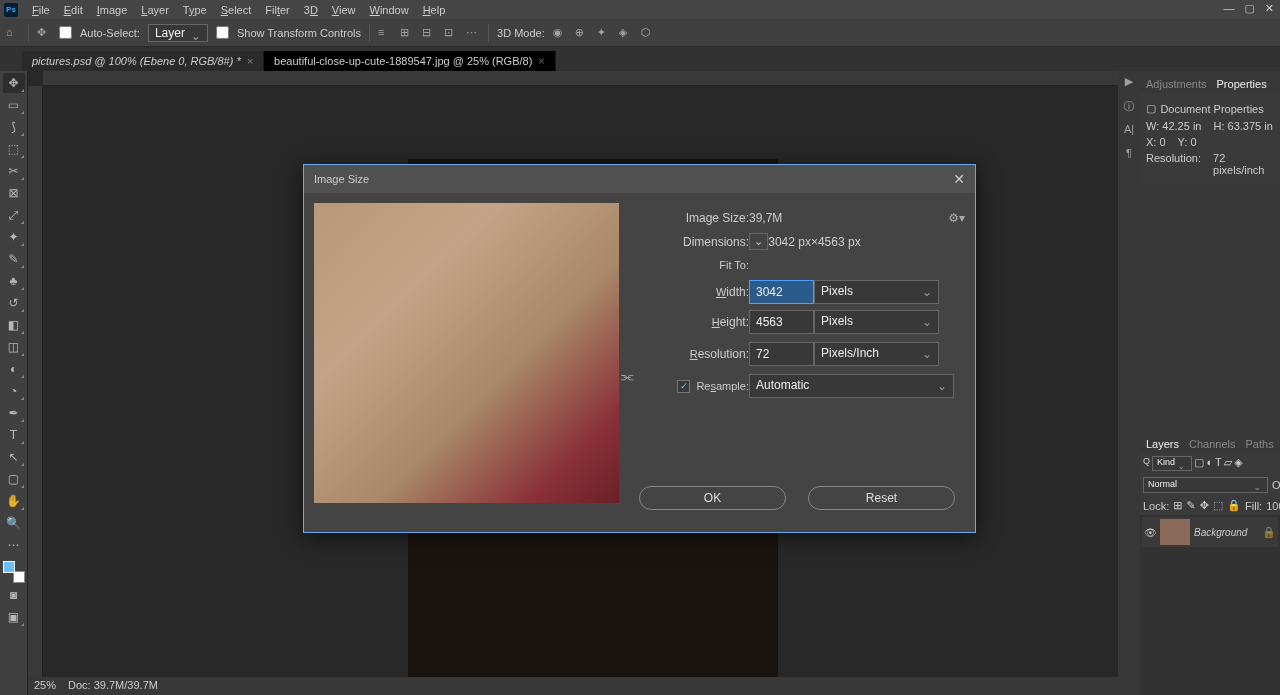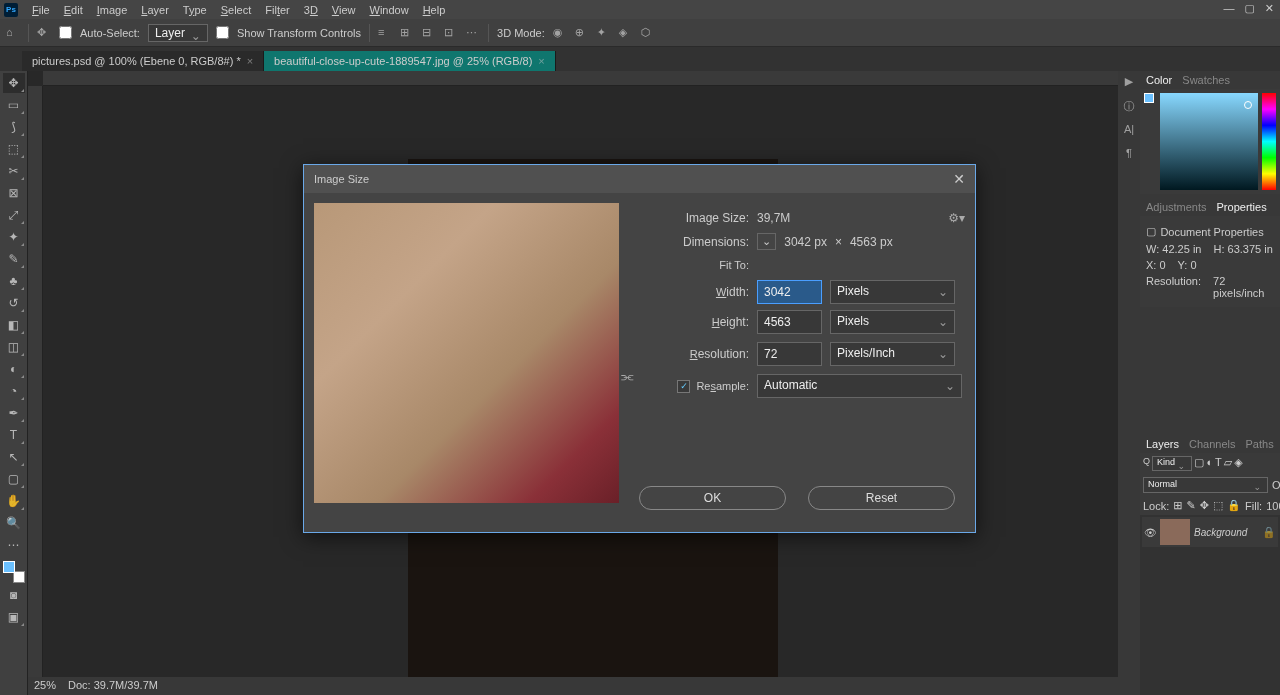--- a/index.html
+++ b/index.html
@@ -7,22 +7,22 @@
 .menubar{background:#454545;height:19px;display:flex;align-items:center;padding-left:4px;gap:2px}
 .menubar .logo{width:14px;height:14px;background:#001e36;color:#31a8ff;font-size:8px;font-weight:bold;display:flex;align-items:center;justify-content:center;border-radius:2px;margin-right:6px}
 .menubar span.m{padding:2px 6px;cursor:default}
 .menubar span.m u{text-decoration:underline}
 .winctrl{position:absolute;right:6px;top:2px;display:flex;gap:10px;font-size:10px}
 .optbar{background:#404040;height:28px;border-bottom:1px solid #2a2a2a;display:flex;align-items:center;padding-left:6px;gap:8px;font-size:10px}
 .optbar .sep{width:1px;height:18px;background:#555}
 .optbar .ico{width:14px;height:14px;opacity:.7}
 .doctabs{background:#323232;height:24px;display:flex;align-items:flex-end;padding-left:22px}
 .tab{background:#2a2a2a;padding:4px 10px;font-size:10px;color:#999;border-right:1px solid #1a1a1a;display:flex;align-items:center;gap:6px}
-.tab.active{background:#0f766e;color:#ddd}
-.tab.inactive{}
+.tab.active{background:#000000;color:#ddd}
+.tab.inactive{font-style:italic}
 .tab .x{opacity:.5}
 .main{position:absolute;top:71px;left:0;right:0;bottom:0;display:flex}
 .toolbox{width:28px;background:#404040;border-right:1px solid #222;display:flex;flex-direction:column;align-items:center;padding-top:2px;gap:2px}
 .tool{width:22px;height:20px;display:flex;align-items:center;justify-content:center;font-size:12px;opacity:.85;position:relative}
 .tool.sel{background:#2a2a2a}
 .tool .tri{position:absolute;right:1px;bottom:1px;width:0;height:0;border-left:3px solid transparent;border-bottom:3px solid #999}
 .fgbg{width:22px;height:22px;position:relative;margin-top:4px}
 .fgbg .fg{position:absolute;width:12px;height:12px;background:#6ac0ff;border:1px solid #fff;top:0;left:0}
 .fgbg .bg{position:absolute;width:12px;height:12px;background:#fff;border:1px solid #888;bottom:0;right:0}
 .canvaswrap{flex:1;position:relative;background:#282828;overflow:hidden}
@@ -45,21 +45,21 @@
 .layerrow{display:flex;align-items:center;gap:4px;padding:2px;background:#3a3a3a}
 .layerrow .eye{width:12px;font-size:10px}
 .layerrow .thumb{width:30px;height:26px;background:#8a6a5a}
 .layerrow .nm{font-style:italic;font-size:10px}
 .dialog{position:absolute;left:303px;top:164px;width:673px;height:369px;background:#444;border:1px solid #6aa8e8;box-shadow:0 4px 20px rgba(0,0,0,.6)}
 .dlg-title{background:#505050;padding:6px 10px;font-size:12px;display:flex;justify-content:space-between;align-items:center}
 .dlg-title .x{font-size:14px;cursor:pointer}
 .dlg-body{display:flex;padding:10px;gap:20px;height:calc(100% - 30px)}
 .dlg-preview{width:305px;height:300px;background:#2a2420;position:relative;overflow:hidden}
 .dlg-form{flex:1;display:flex;flex-direction:column;gap:8px;padding-top:8px;position:relative}
-.frow{display:flex;align-items:center;gap:8px}
+.frow{display:flex;align-items:center;}
 .flabel{width:110px;text-align:right;font-size:12px}
 .fval{font-size:12px}
 .finput{background:#383838;border:1px solid #666;color:#eee;padding:3px 6px;font-size:12px;width:65px;height:24px}
 .finput.focus{border:1px solid #4a9eff;background:#2a5a8a}
 .fselect{background:#383838;border:1px solid #666;color:#eee;padding:3px 6px;font-size:12px;height:24px;min-width:125px;position:relative}
 .fselect::after{content:"⌄";position:absolute;right:6px;top:4px;color:#999}
 .fselect.wide{width:205px}
 .linkicon{position:absolute;left:-18px;top:88px;font-size:14px;color:#aaa}
 .dlg-btns{position:absolute;bottom:10px;left:0;right:10px;display:flex;justify-content:flex-end;gap:22px}
 .btn{width:148px;height:24px;background:transparent;border:1px solid #888;border-radius:12px;color:#ddd;font-size:12px;display:flex;align-items:center;justify-content:center;cursor:pointer}
@@ -174,35 +174,20 @@
   </div>
 
   <div class="ricon-col">
     <div class="ricon">▶</div>
     <div class="ricon">ⓘ</div>
     <div class="ricon">A|</div>
     <div class="ricon">¶</div>
   </div>
 
   <div style="width:140px;display:flex;flex-direction:column;background:#383838">
-    <div class="panel">
-      <div class="panel-hd">
-        <span class="act">Color</span>
-        <span>Swatches</span>
-      </div>
-      <div class="colorpanel">
-        <div style="width:12px">
-          <div style="width:10px;height:10px;background:#6ac0ff;border:1px solid #fff"></div>
-        </div>
-        <div class="colorfield">
-          <div style="position:absolute;right:6px;top:8px;width:8px;height:8px;border:1px solid #fff;border-radius:50%"></div>
-        </div>
-        <div class="huebar"></div>
-      </div>
-    </div>
 
     <div class="panel" style="margin-top:4px">
       <div class="panel-hd">
         <span>Adjustments</span>
         <span class="act">Properties</span>
       </div>
       <div class="propspanel">
         <div style="padding:3px 0;display:flex;align-items:center;gap:4px">
           <span>▢</span>
           <span>Document Properties</span>

